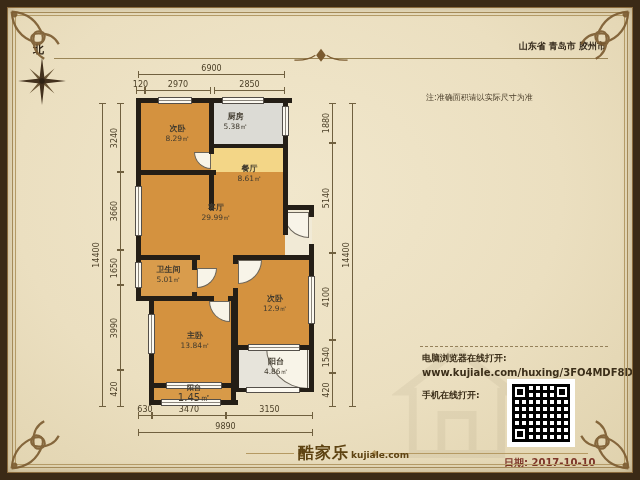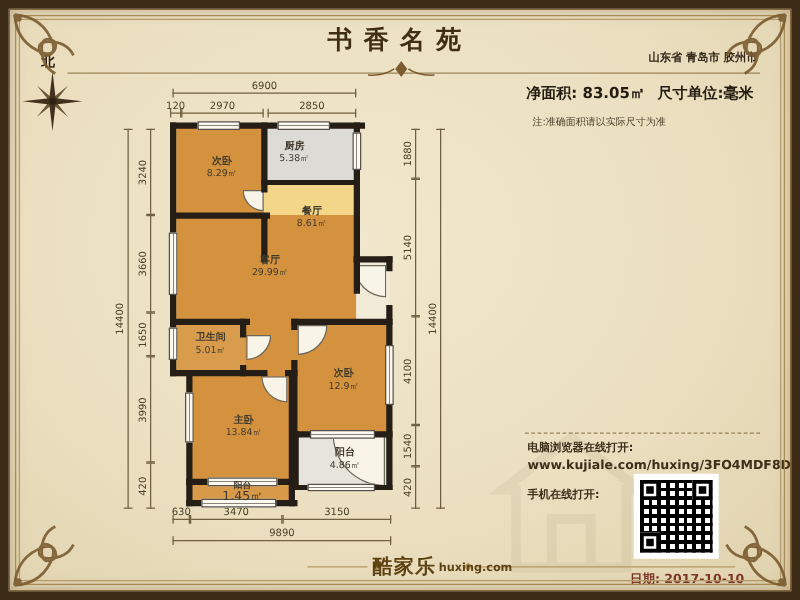--- a/index.html
+++ b/index.html
@@ -93,30 +93,26 @@
       <circle cx="7" cy="7" r="3.4" fill="#7b5b30"></circle>
     </svg>
   <svg class="corner" style="right:8px;bottom:8px;transform:scale(-1,-1)" viewBox="0 0 64 64">
       <g fill="none" stroke="#7b5b30" stroke-width="2.4">
         <path d="M4 4 q26 2 34 26 q2 8 -4 10 q-6 2 -8 -4 q-2 -8 8 -8 q16 0 22 12"></path>
         <path d="M4 4 q2 26 26 34 q8 2 10 -4 q2 -6 -4 -8 q-8 -2 -8 8 q0 16 12 22"></path>
       </g>
       <circle cx="7" cy="7" r="3.4" fill="#7b5b30"></circle>
     </svg>
 
-  <div class="title">书香名苑</div>
   <svg class="title-orn" viewBox="0 0 72 24">
       <path d="M36 3 l6 8 -6 8 -6 -8 z" fill="#7b5b30"></path>
       <path d="M29 11 q-10 7 -26 6 M43 11 q10 7 26 6" stroke="#7b5b30" fill="none" stroke-width="1.5"></path>
     </svg>
   <div class="rule"></div>
   <div class="loc">山东省 青岛市 胶州市</div>
-  <div class="net">
-    <span>净面积: 83.05㎡</span><span>尺寸单位:毫米</span>
-  </div>
   <div class="note">注:准确面积请以实际尺寸为准</div>
 
   <div class="north-label">北</div>
   <svg class="compass" viewBox="0 0 48 48">
     <path transform="rotate(45 24 24)" d="M24 7 L25.6 22.4 L41 24 L25.6 25.6 L24 41 L22.4 25.6 L7 24 L22.4 22.4 Z" fill="#6b5636"></path>
     <path d="M24 1 L26.4 21.6 L47 24 L26.4 26.4 L24 47 L21.6 26.4 L1 24 L21.6 21.6 Z" fill="#43311d"></path>
     <circle cx="24" cy="24" r="2.6" fill="#2e2214"></circle>
   </svg>
 
   <div class="rm c-bed" style="left:141px;top:100px;width:73px;height:74px"></div>
@@ -290,16 +286,16 @@
   <div class="qr">
     <div class="qr-m"></div>
     <div class="qf" style="left:5px;top:5px"></div>
     <div class="qf" style="right:5px;top:5px"></div>
     <div class="qf" style="left:5px;bottom:5px"></div>
   </div>
   <div class="date">日期: 2017-10-10</div>
 
   <div class="flank flank-l"></div>
   <div class="brand">酷家乐</div>
-  <div class="brand-domain">huxing.com</div>
+  <div class="brand-domain">kujiale.com</div>
   <div class="flank flank-r"></div>
 
 </div>
 
 </body></html>

